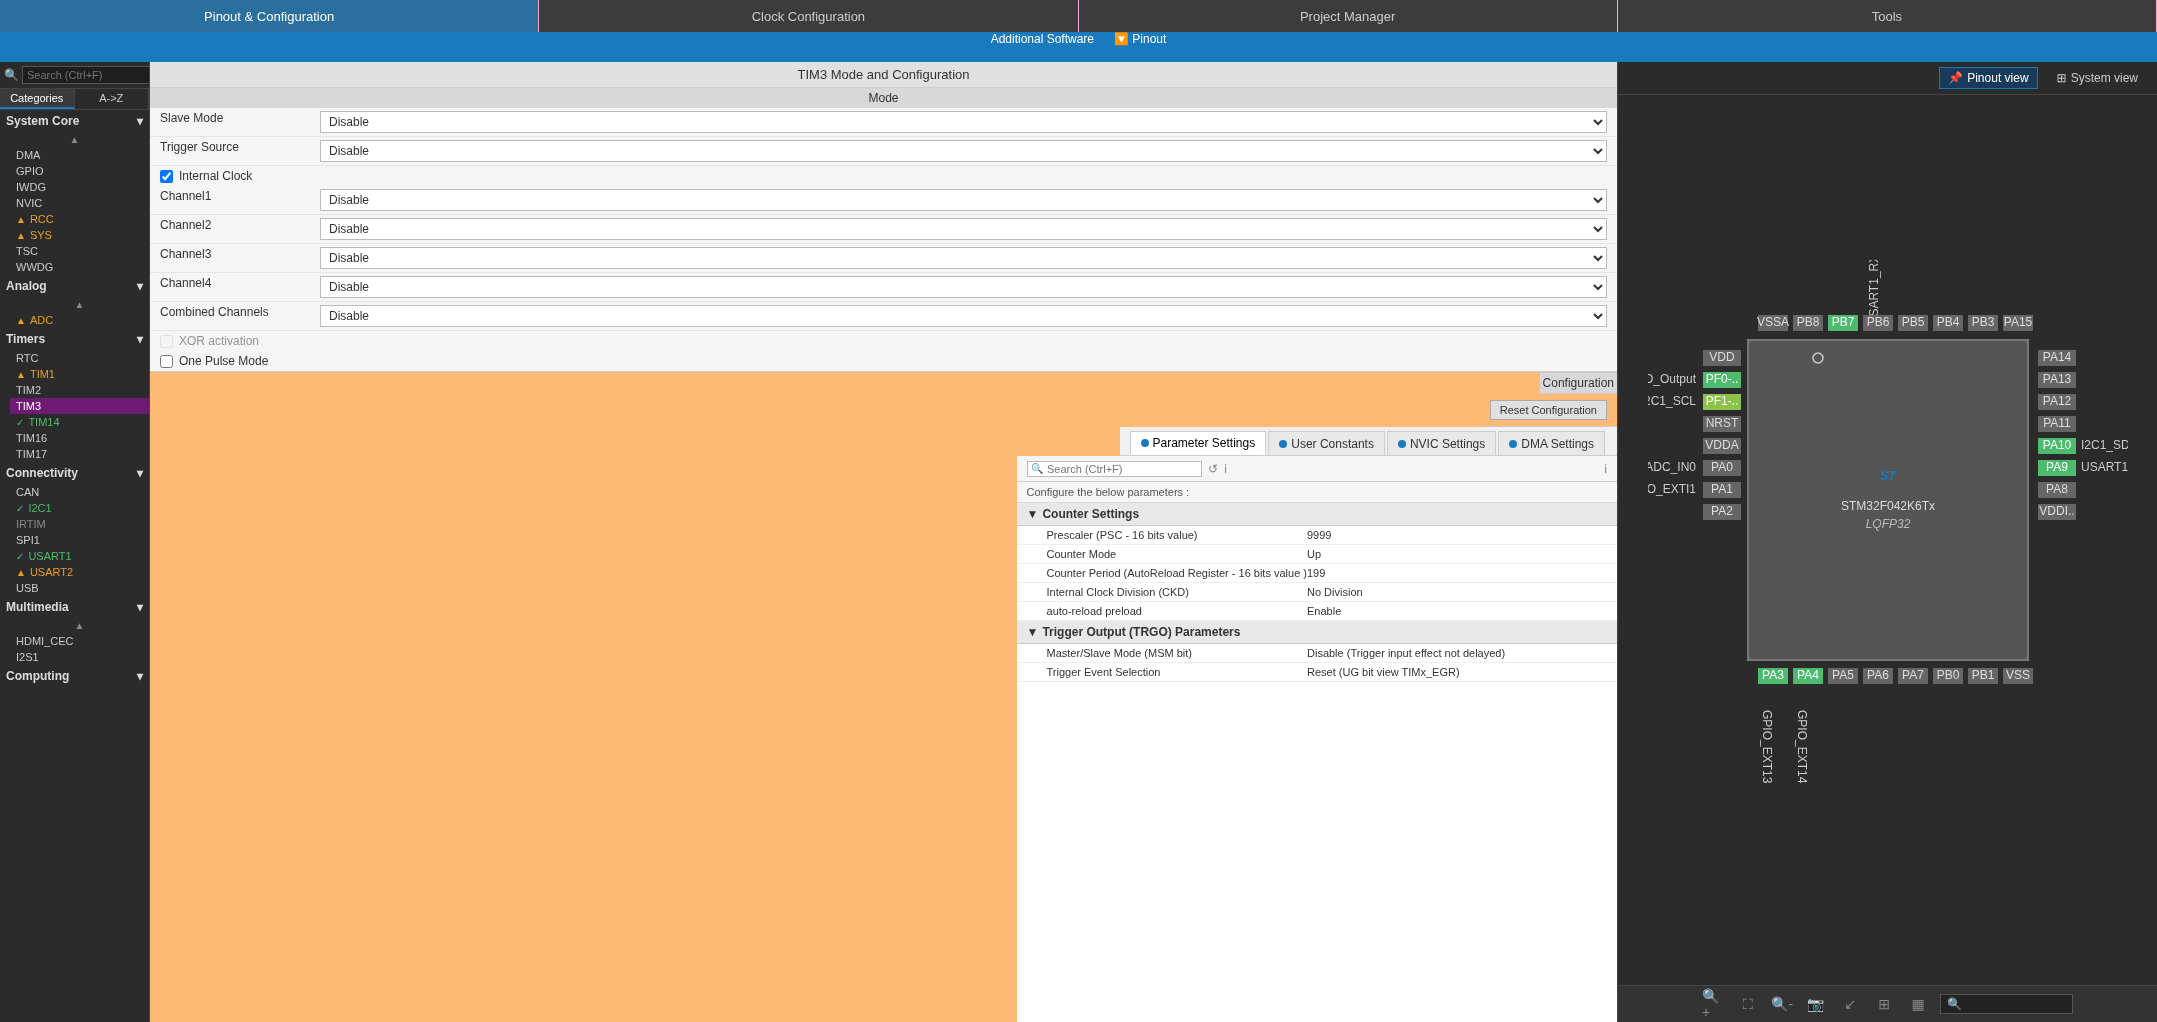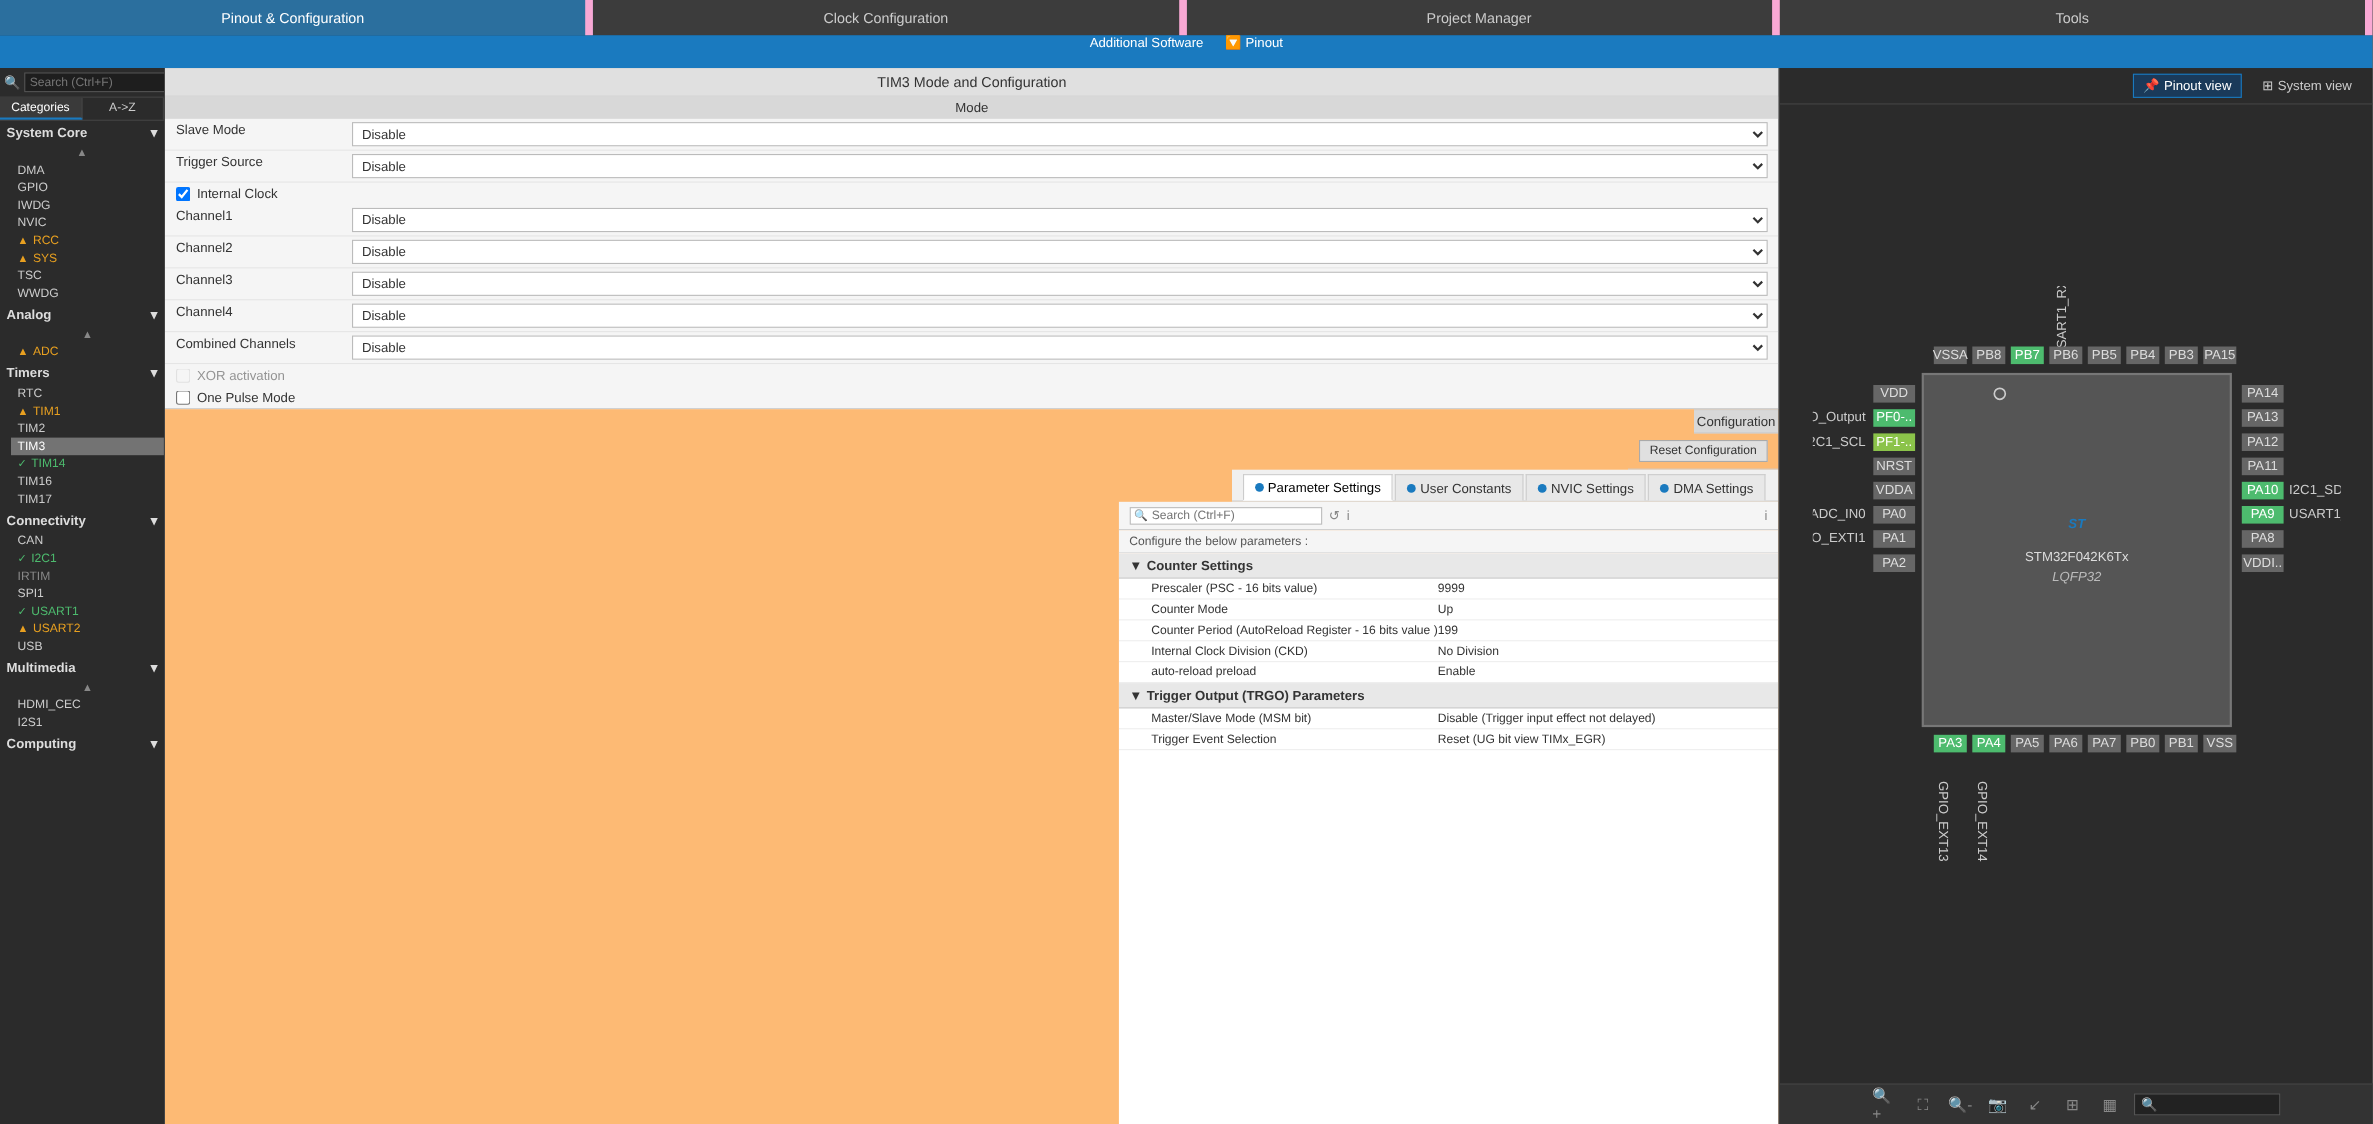--- a/index.html
+++ b/index.html
@@ -1,41 +1,41 @@
 <!DOCTYPE html>
 <html><head>
   <meta charset="utf-8">
   <style>
     * { box-sizing: border-box; margin: 0; padding: 0; font-family: 'Segoe UI', Arial, sans-serif; font-size: 12px; }
     body { background: #2b2b2b; color: #ccc; overflow: hidden; width: 2157px; height: 1022px; }
 
     
     .top-nav { display: flex; height: 32px; background: #3c3c3c; }
-    .top-nav-tab { flex: 1; display: flex; align-items: center; justify-content: center; color: #ccc; border-right: 7px solid #f9a8d4; cursor: pointer; font-size: 13px; }
+    .top-nav-tab { flex: 1; display: flex; align-items: center; justify-content: center; color: #ccc; border-right: 1px solid #f9a8d4; cursor: pointer; font-size: 13px; }
     .top-nav-tab.active { background: #2b6f9e; color: #fff; }
 
     
     .additional-bar { display: flex; align-items: flex-start; justify-content: center; background: #1a7abf; height: 30px; color: #fff; font-size: 13px; gap: 20px; }
     .additional-bar .pinout-link { color: #fff; cursor: pointer; }
 
     
     .main-layout { display: flex; height: calc(1022px - 62px); }
 
     
     .sidebar { width: 150px; background: #2b2b2b; border-right: 1px solid #444; overflow-y: auto; flex-shrink: 0; }
     .sidebar-search { display: flex; align-items: center; padding: 4px; border-bottom: 1px solid #444; gap: 3px; }
     .sidebar-search input { flex: 1; background: #1e1e1e; border: 1px solid #555; color: #ccc; padding: 2px 4px; font-size: 11px; }
     .sidebar-tabs { display: flex; border-bottom: 1px solid #444; }
     .sidebar-tab { flex: 1; text-align: center; padding: 3px; cursor: pointer; color: #ccc; font-size: 11px; border-right: 1px solid #444; }
     .sidebar-tab.active { background: #3a3a3a; color: #fff; border-bottom: 2px solid #1a7abf; }
 
     .section-header { display: flex; align-items: center; justify-content: space-between; padding: 4px 6px; color: #ddd; cursor: pointer; font-weight: bold; font-size: 12px; }
     .section-items { padding-left: 10px; }
     .sidebar-item { padding: 2px 6px; color: #ccc; cursor: pointer; font-size: 11px; display: flex; align-items: center; gap: 4px; }
-    .sidebar-item.active { background: #737373; color: #fff; text-align: center; }
+    .sidebar-item.active { background: #701a75; color: #fff; text-align: center; }
     .sidebar-item.checked { color: #4dbb6e; }
     .sidebar-item.warning { color: #e8a020; }
     .warn-icon { color: #e8a020; font-size: 10px; }
     .check-icon { color: #4dbb6e; font-size: 10px; }
     .scroll-arrow { text-align: center; color: #888; font-size: 10px; padding: 2px; }
 
     
     .center-panel { flex: 1; display: flex; flex-direction: column; background: #f0f0f0; overflow: hidden; }
     .panel-title { background: #e0e0e0; text-align: center; padding: 5px; font-size: 13px; color: #333; border-bottom: 1px solid #ccc; }
     .mode-section { background: #f5f5f5; border-bottom: 1px solid #ccc; }

